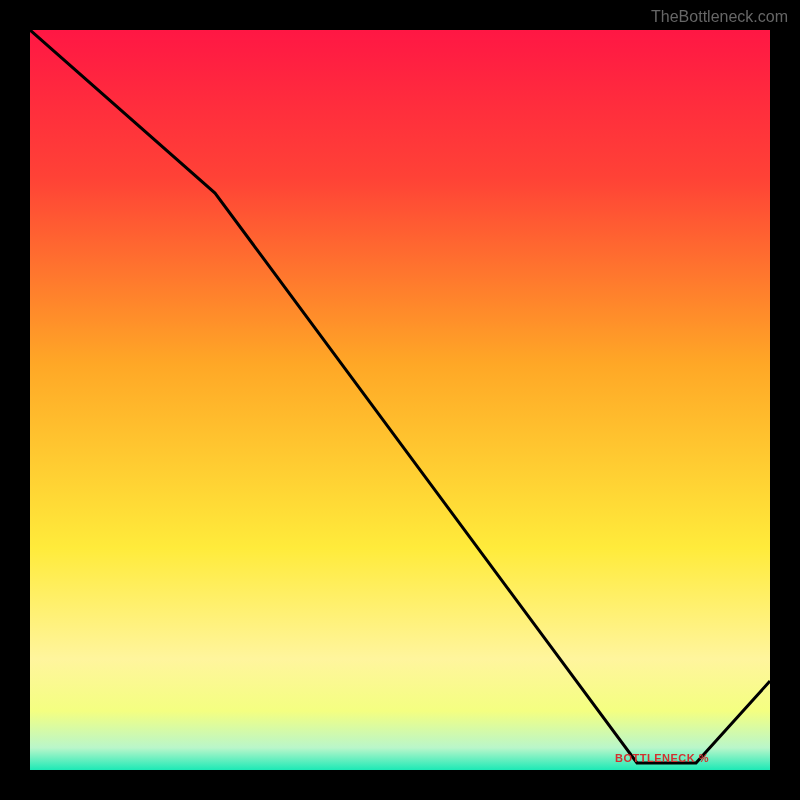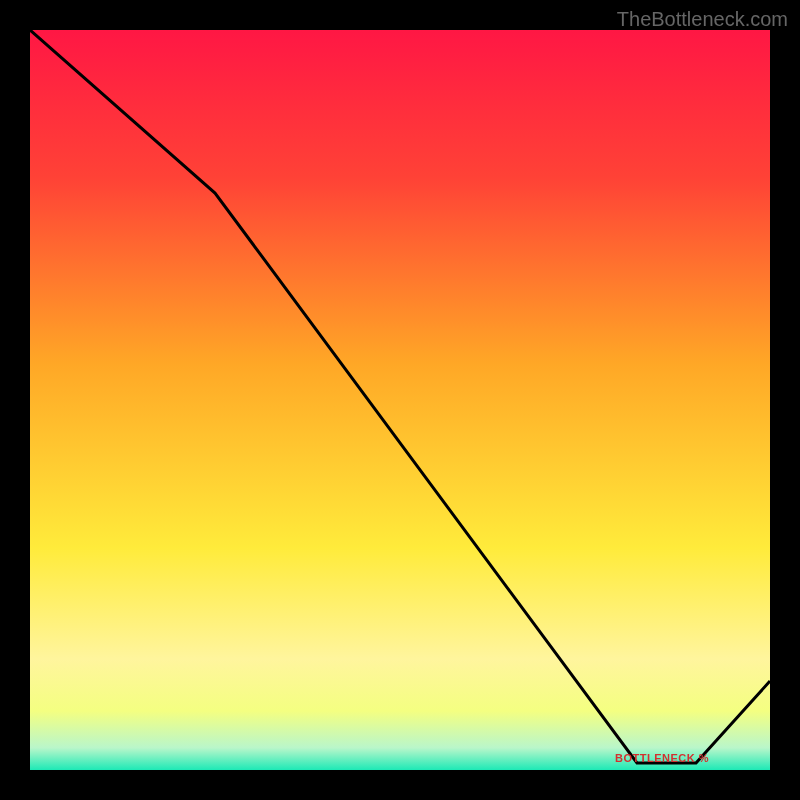--- a/index.html
+++ b/index.html
@@ -9,21 +9,21 @@
     width: 800px;
     height: 800px;
     position: relative;
     font-family: Arial, sans-serif;
   }
   .watermark {
     position: absolute;
     top: 8px;
     right: 12px;
     color: #666;
-    font-size: 20px;
+    font-size: 16px;
     font-weight: 500;
     z-index: 10;
   }
   .chart-container {
     position: absolute;
     top: 30px;
     left: 30px;
     width: 655px;
     height: 740px;
     background: #000;

